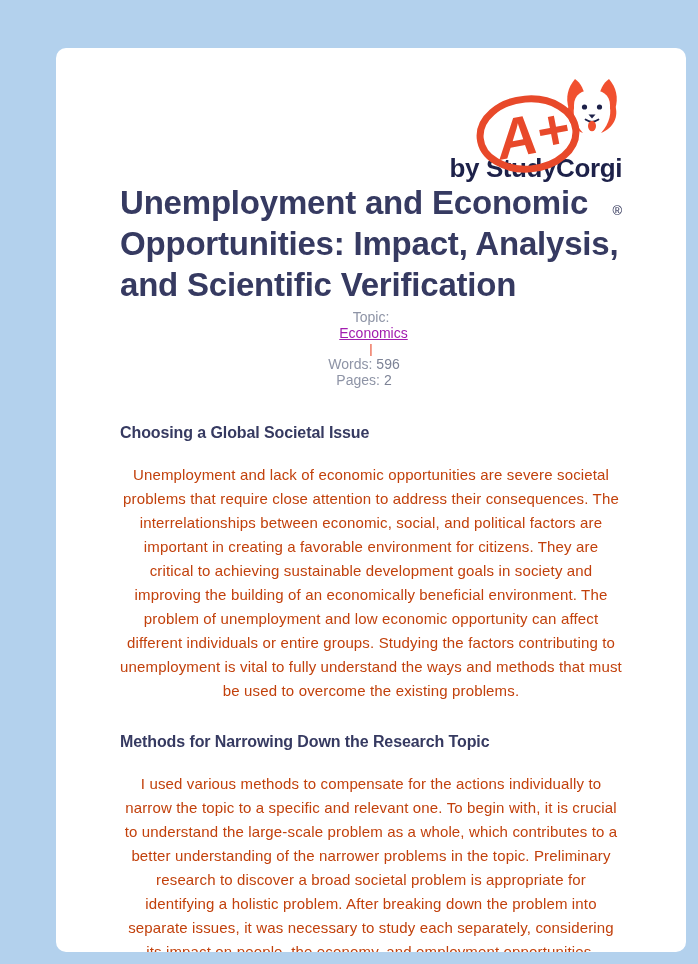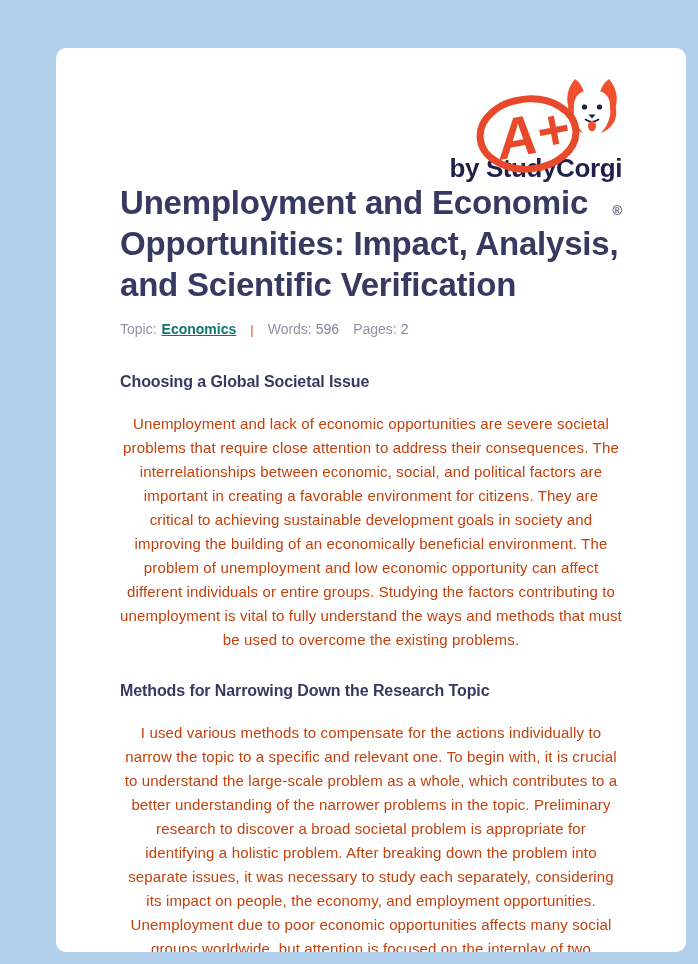--- a/index.html
+++ b/index.html
@@ -41,27 +41,28 @@
     top: 14px; right: 41px;
     width: 106px; height: 84px;
   }
   
   .title {
     margin-top: 46px;
     font-size: 33px; line-height: 41px; font-weight: 700;
     color: #363a61; letter-spacing: -0.2px;
   }
   .meta {
-    margin-top: 16px;
+    margin-top: 4px;
     display: flex; align-items: center;
     font-size: 14px; color: #8e94a6;
     white-space: nowrap;
+    flex-direction: column;
   }
   .meta .label { color: #8e94a6; }
-  .meta .topic-link { color: #0f766e; font-weight: 700; margin-left: 5px; }
+  .meta .topic-link { color: #a21caf; font-weight: 400; margin-left: 5px; }
   .meta .pipe { color: #e8492a; margin: 0 14px; font-size: 13px; }
   .meta .pair { margin-right: 14px; text-align: right; }
   .meta .value { color: #7d8396; margin-left: 4px; }
   
   .section-heading {
     font-size: 16px; line-height: 26px; font-weight: 700;
     color: #363a61; letter-spacing: -0.1px;
   }
   .h-first { margin-top: 32px; }
   .h-second { margin-top: 26px; }

